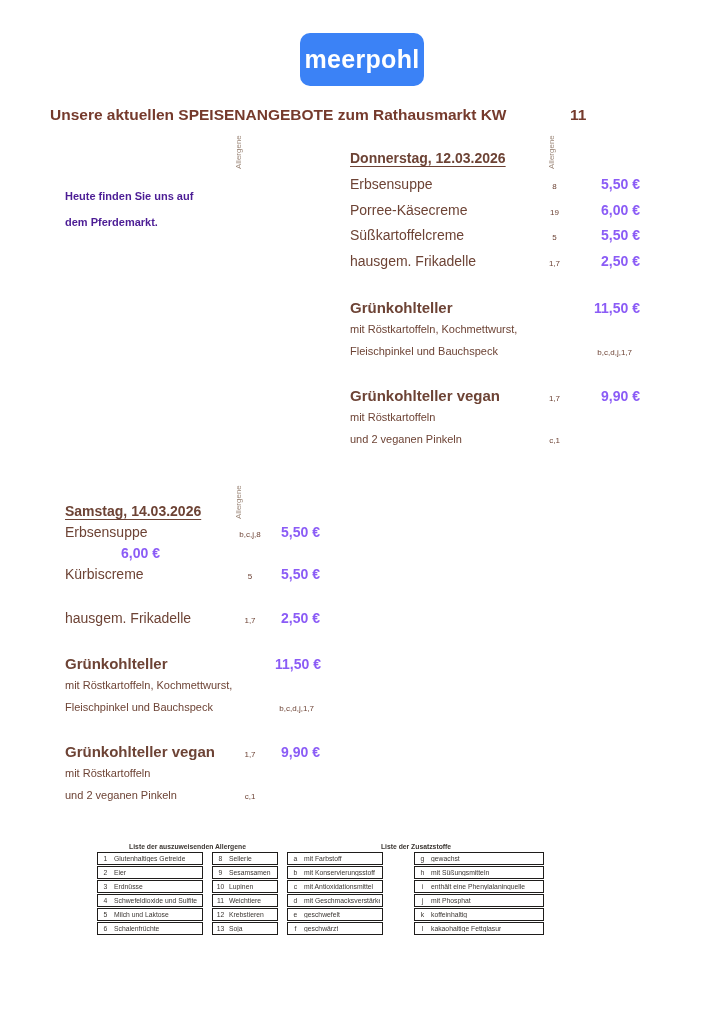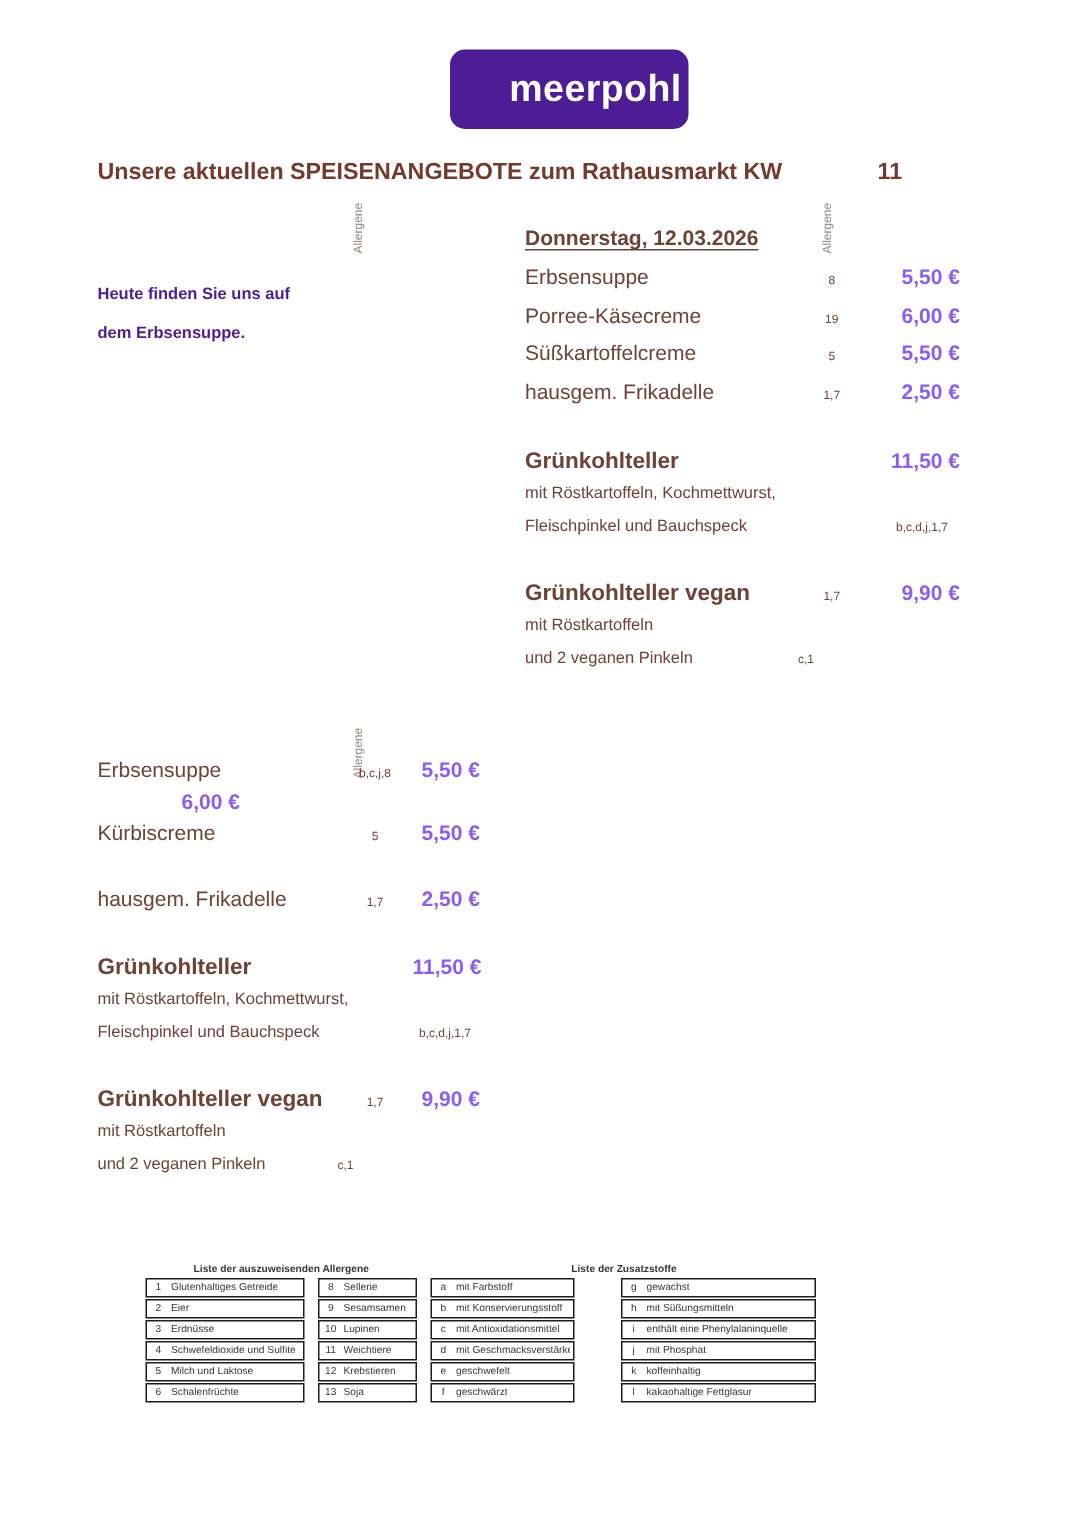--- a/index.html
+++ b/index.html
@@ -5,28 +5,28 @@
   html,body { margin:0; padding:0; background:#e8e8e8; }
   .page {
     position:relative; width:724px; height:1024px; margin:0 auto;
     background:#ffffff; font-family:"Liberation Sans", sans-serif;
     overflow:hidden; color:#6d4335;
   }
 
   
   .logo {
     position:absolute; left:300px; top:33px; width:124px; height:53px;
-    background:#4c1d95; border-radius:10px;
+    background:#3b82f6; border-radius:10px;
     display:flex; align-items:center; justify-content:center;
-    color:#ffffff; font-weight:700; font-size:25px; letter-spacing:0.3px;padding-left:35px;
+    color:#ffffff; font-weight:700; font-size:25px; letter-spacing:0.3px;
   }
 
   
   .title {
-    position:absolute; left:65px; top:106px; width:600px; height:20px;
+    position:absolute; left:50px; top:106px; width:600px; height:20px;
     font-size:15.5px; font-weight:700; color:#753a2c; white-space:nowrap;
   }
   .title .week { position:absolute; left:520px; top:0; }
 
   
   .vlabel {
     position:absolute; font-size:8px; color:#9c8779; white-space:nowrap;
     transform:rotate(-90deg); transform-origin:0 100%;
   }
 
@@ -56,21 +56,21 @@
   .day-thu .mcode { width:45px; } .day-thu .mprice { width:63px; }
   .day-sat .mcode { width:50px;text-align:center; } .day-sat .mprice { width:45px; }
 
   .dishes { margin-top:23px; }
   .day-sat .dishes { margin-top:24px; }
   .dish + .dish { margin-top:23px; }
   .dish-head { display:flex; align-items:baseline; line-height:21px; height:21px; }
   .dish-head .mname { font-size:15px; font-weight:700; }
   .srow { display:flex; align-items:baseline; line-height:22px; height:22px; font-size:11px; }
   .stext { flex:1; white-space:nowrap; }
-  .scode-a { font-size:8px; text-align:left; }
+  .scode-a { font-size:8px; text-align:center; }
   .day-thu .scode-a { width:45px; } .day-sat .scode-a { width:50px; }
   .scode-p { font-size:8px; text-align:right; box-sizing:border-box; padding-right:8px; }
   .day-thu .scode-p { width:63px; } .day-sat .scode-p { width:45px; padding-right:6px; }
 
   
   .atable { position:absolute; left:97px; top:843px; width:448px; color:#3b3632; }
   .aheaders { display:flex; font-size:6.8px; font-weight:700; margin-bottom:2px; }
   .ah-left  { width:181px; text-align:center; }
   .ah-spacer{ width:9px; }
   .ah-right { width:258px; text-align:center; }
@@ -99,21 +99,21 @@
     <span>Unsere aktuellen SPEISENANGEBOTE zum Rathausmarkt KW</span>
     <span class="week">11</span>
   </div>
 
   <span class="vlabel" style="left:243px; top:160px;">Allergene</span>
   <span class="vlabel" style="left:556px; top:160px;">Allergene</span>
   <span class="vlabel" style="left:243px; top:510px;">Allergene</span>
 
   <section class="day day-tue">
     <p class="note first">Heute finden Sie uns auf</p>
-    <p class="note">dem Erbsensuppe.</p>
+    <p class="note">dem Pferdemarkt.</p>
   </section>
 
   <section class="day day-thu">
     <h2>Donnerstag, 12.03.2026</h2>
 
     <div class="mrow">
       <span class="mname">Erbsensuppe</span>
       <span class="mcode">8</span>
       <span class="mprice">5,50 €</span>
     </div>
@@ -166,20 +166,21 @@
         <div class="srow">
           <span class="stext">und 2 veganen Pinkeln</span>
           <span class="scode-a">c,1</span>
           <span class="scode-p"></span>
         </div>
       </div>
     </div>
   </section>
 
   <section class="day day-sat">
+    <h2>Samstag, 14.03.2026</h2>
 
     <div class="mrow">
       <span class="mname">Erbsensuppe</span>
       <span class="mcode">b,c,j,8</span>
       <span class="mprice">5,50 €</span>
     </div>
     <div class="mrow">
       <span class="mcode"></span>
       <span class="mprice">6,00 €</span>
     </div>

